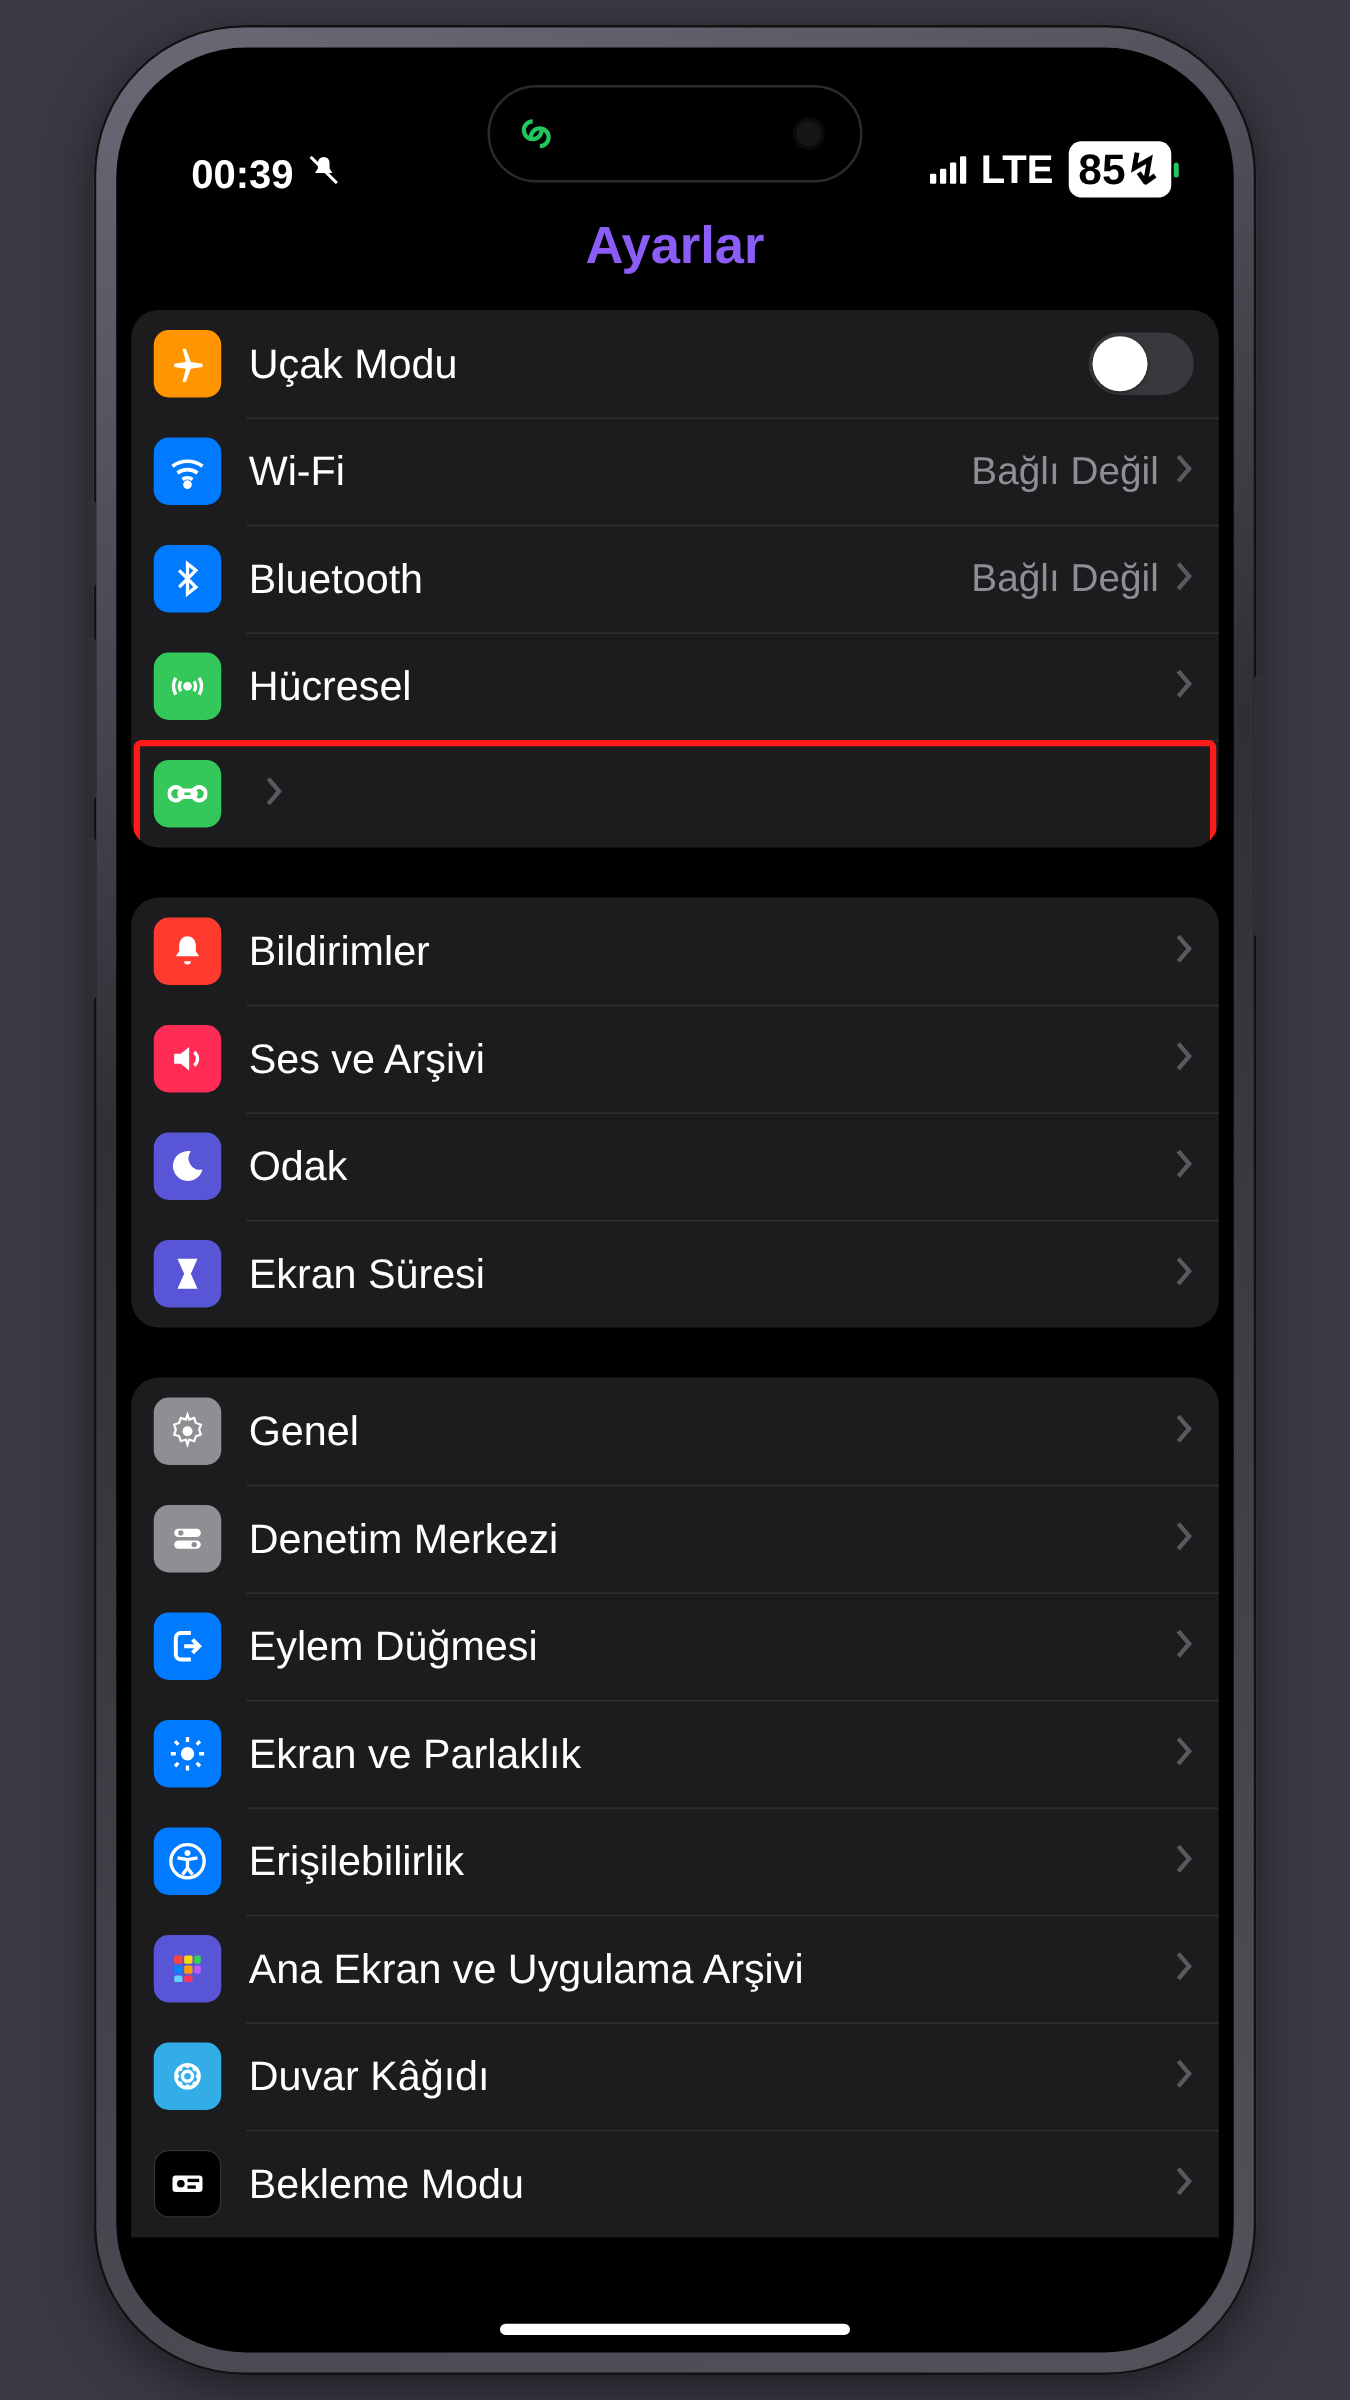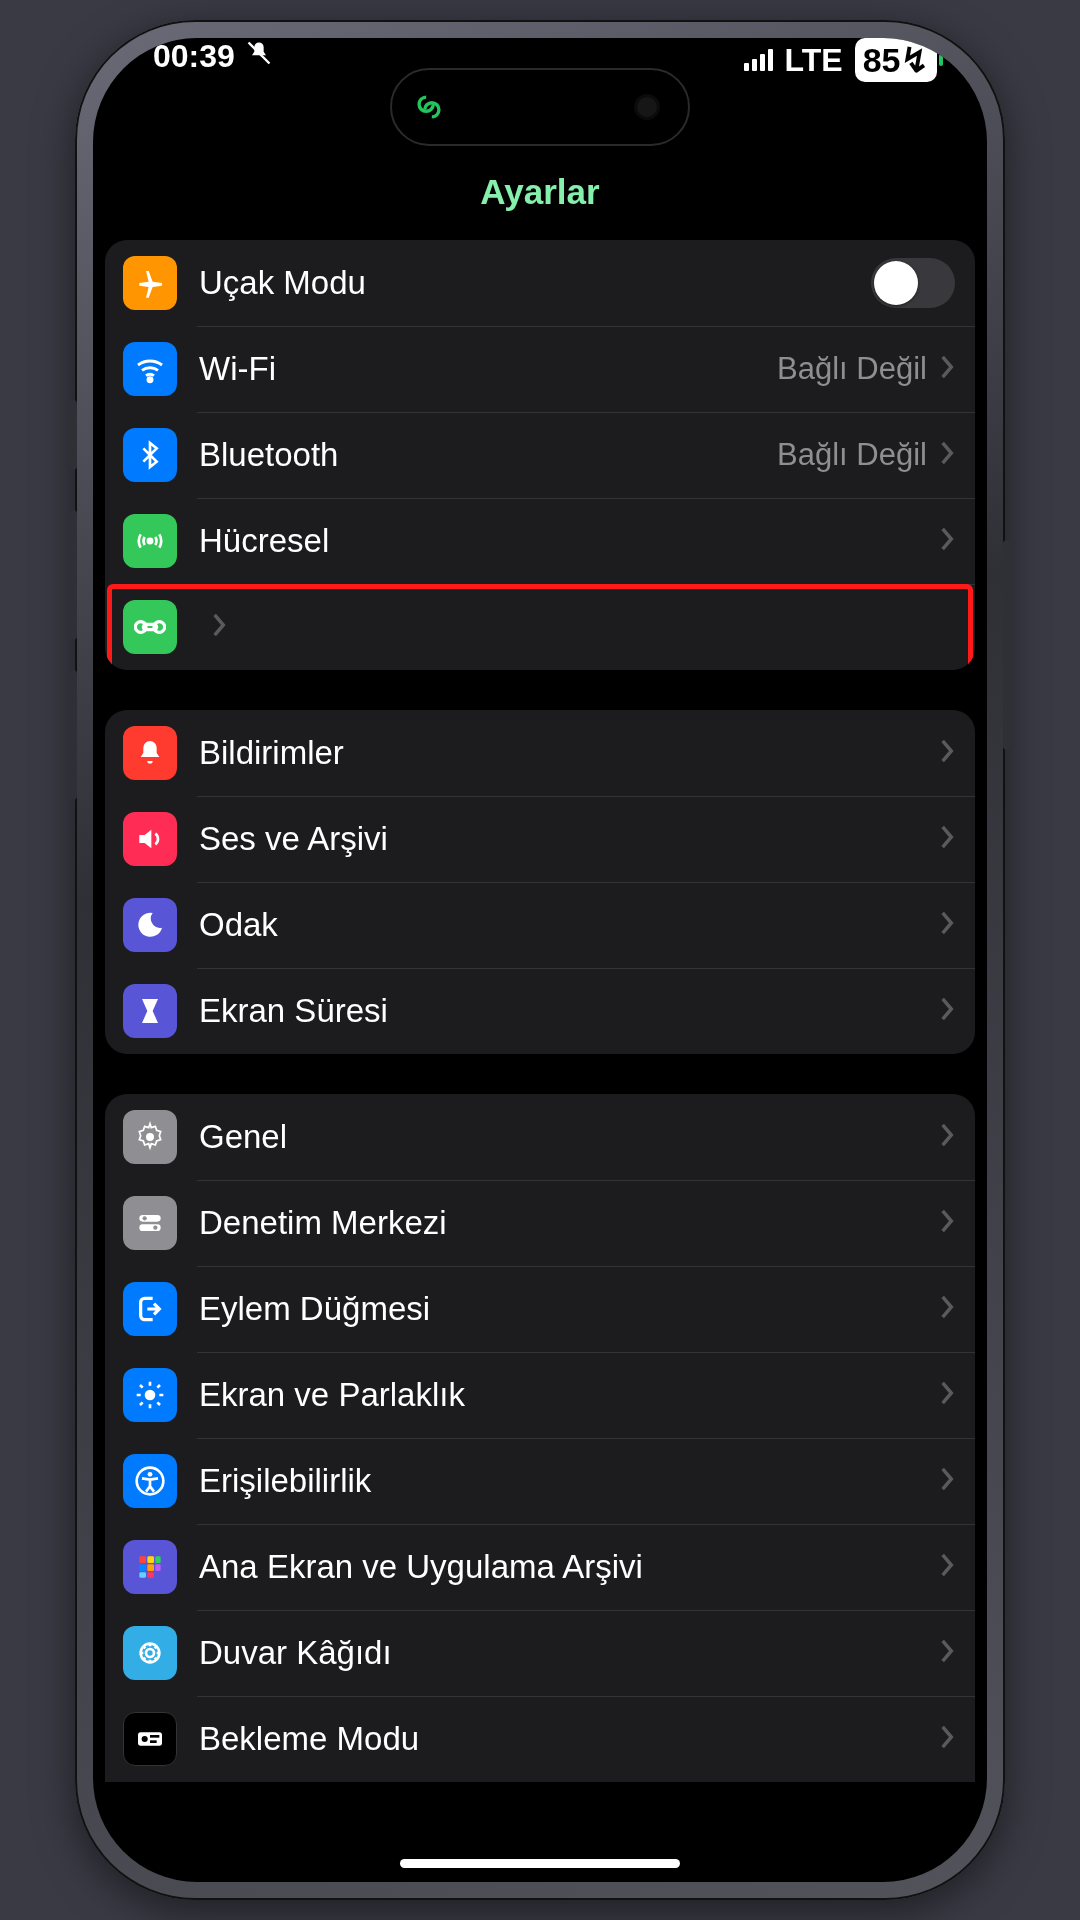--- a/index.html
+++ b/index.html
@@ -45,37 +45,37 @@
     display:flex; align-items:center;
   }
   .island .app-ind{
     width:34px;height:34px;margin-left:20px;
     display:flex;align-items:center;justify-content:center;
     color:#22c55e;font-size:30px;
   }
   .island .cam { width:26px;height:26px;border-radius:50%;background:#161616;margin-left:auto;margin-right:28px;border:3px solid #0b0b0b;}
   .status-bar {
     position: absolute; top: 0; left: 0; right: 0; height: 120px;
-    display: flex; align-items: flex-start; justify-content: space-between;
+    display: flex; align-items: flex-end; justify-content: space-between;
     padding: 0 50px 0 60px;
     font-size: 32px; font-weight: 600;
   }
   .status-left { display:flex; align-items:center; gap:10px;}
   .status-right { display:flex; align-items:center; gap:12px; font-weight:600;}
   .sig-bars { display:flex; align-items:flex-end; gap:3px; height:22px;}
   .sig-bars span{ width:5px; background:#fff; border-radius:1px;}
   .sig-bars span:nth-child(1){height:8px;} .sig-bars span:nth-child(2){height:12px;}
   .sig-bars span:nth-child(3){height:17px;} .sig-bars span:nth-child(4){height:22px;}
   .battery {
     background:#ffffff;color:#000;border-radius:10px;
     padding:2px 8px;font-size:34px;font-weight:700;position:relative;
   }
   .battery::after{content:"";position:absolute;right:-6px;top:50%;transform:translateY(-50%);width:4px;height:12px;background:#22c55e;border-radius:2px;}
   .content { position:absolute; top:120px; left:0; right:0; bottom:0; overflow:hidden;}
-  .page-title { text-align:center; font-size:35px; font-weight:600; color:#86efac; padding:14px 0 22px;}
+  .page-title { text-align:center; font-size:42px; font-weight:600; color:#8b5cf6; padding:14px 0 22px;}
   .group {
     background:#1c1c1e;
     margin: 6px 12px 40px;
     border-radius: 22px;
     overflow: hidden;
   }
   .group.clip-bottom { margin-bottom: 0; border-bottom-left-radius:0;border-bottom-right-radius:0;}
   .row {
     display:flex; align-items:center;
     min-height: 86px;

